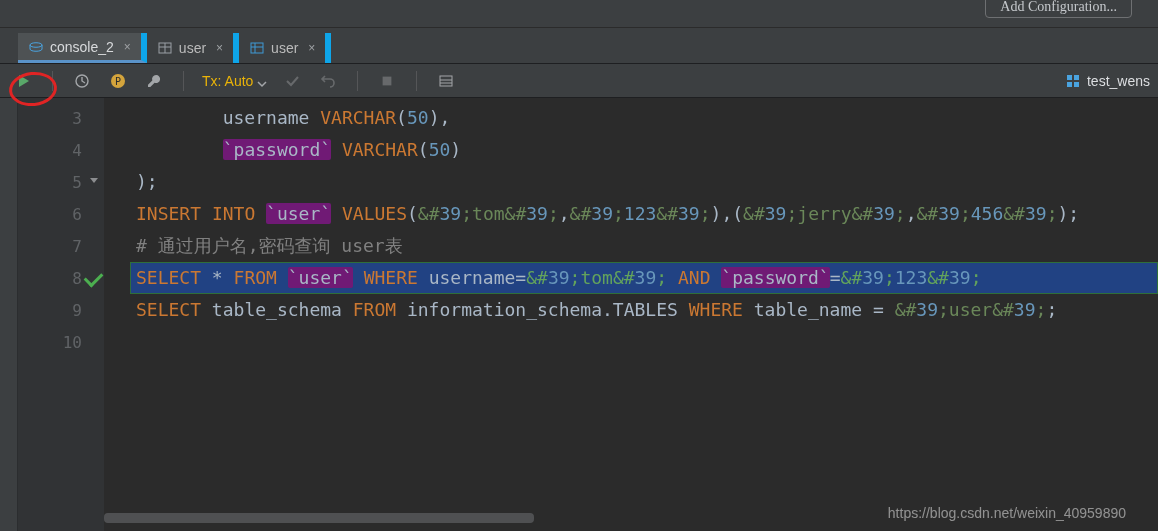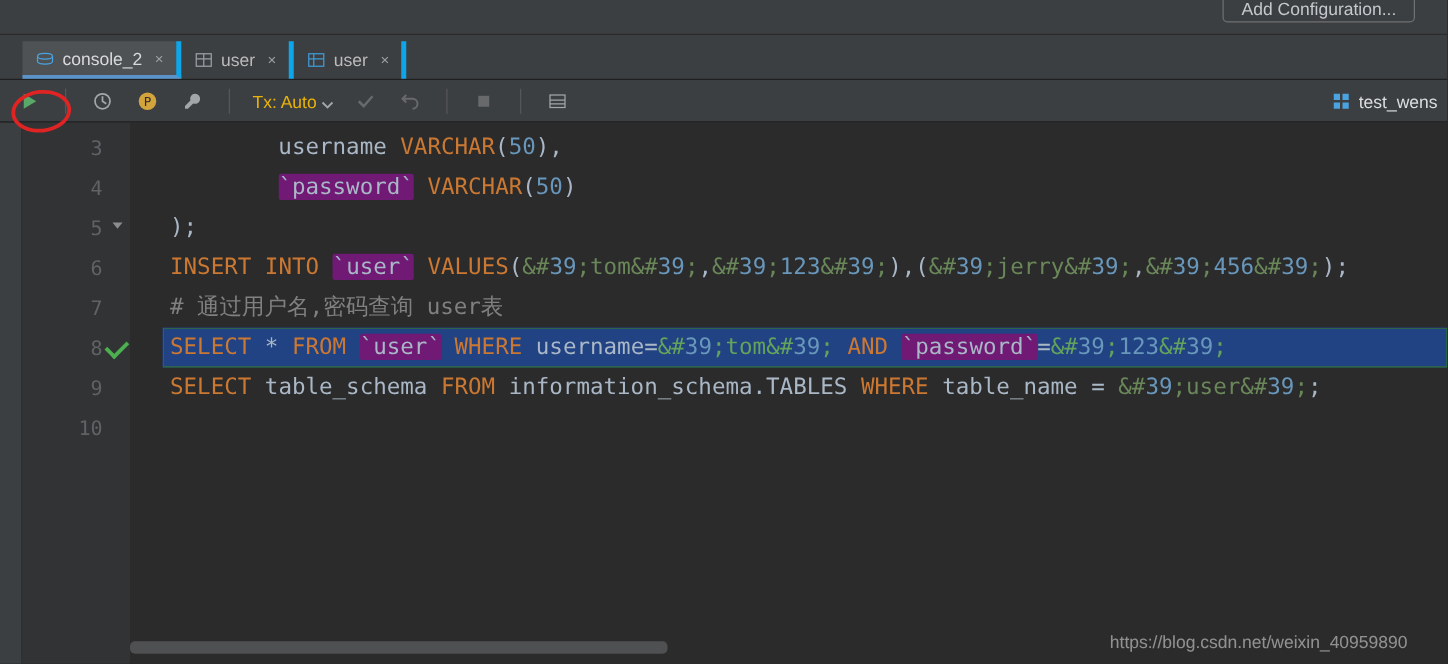--- a/index.html
+++ b/index.html
@@ -12,20 +12,21 @@
   }
   
   .topbar {
     height: 28px;
     display: flex;
     justify-content: flex-end;
     align-items: flex-start;
     padding: 0 6px;
     background: #3c3f41;
     border-bottom: 1px solid #2b2b2b;
+    font-family: Liberation Serif, serif;
   }
   .config-btn {
     border: 1px solid #6e7072;
     border-radius: 4px;
     padding: 2px 14px;
     color: #c5c8cc;
     font-size: 14px;
     background: #3c3f41;
     margin-right: 20px;
     margin-top: -4px;
@@ -40,21 +41,21 @@
     border-bottom: 1px solid #1e1f21;
     padding-left: 18px;
   }
   .tab {
     display: flex;
     align-items: center;
     height: 30px;
     padding: 0 10px;
     font-size: 14px;
     color: #bbbbbb;
-    border-right: 4px solid #0ea5e9;
+    border-right: 6px solid #0ea5e9;
     position: relative;
     gap: 6px;
   }
   .tab.active {
     background: #4e5254;
     color: #d8dadc;
     border-bottom: 3px solid #5a93c9;
   }
   .tab .tab-icon { width: 16px; height: 16px; display: inline-flex; align-items:center; justify-content:center; }
   .tab-close {

